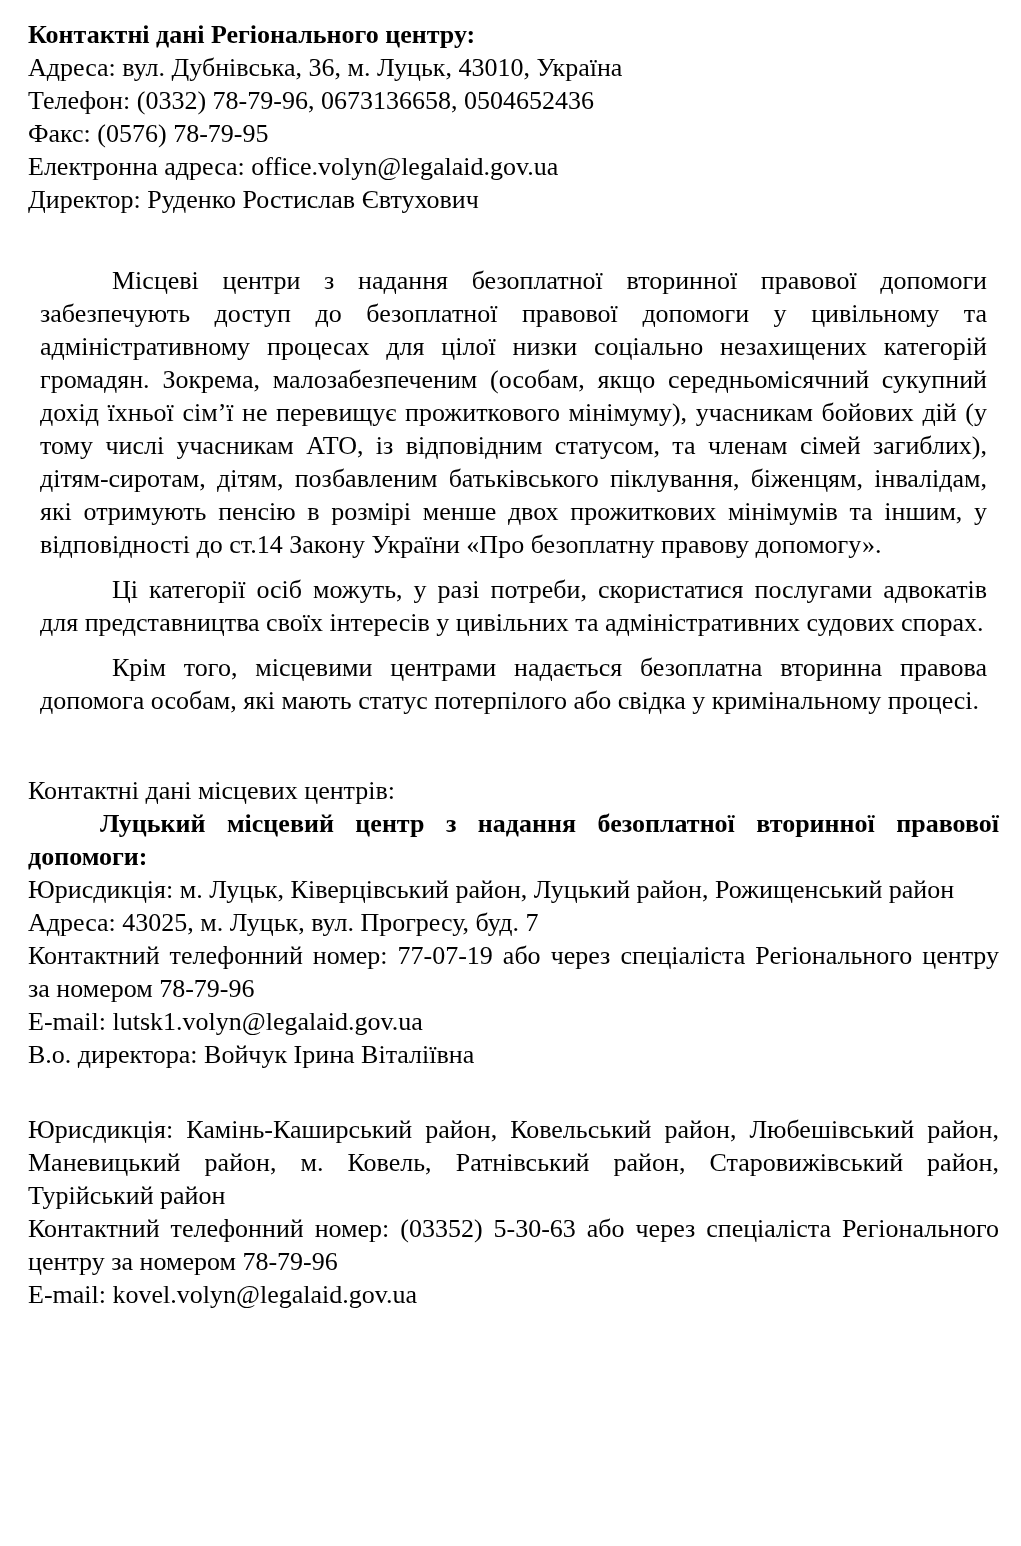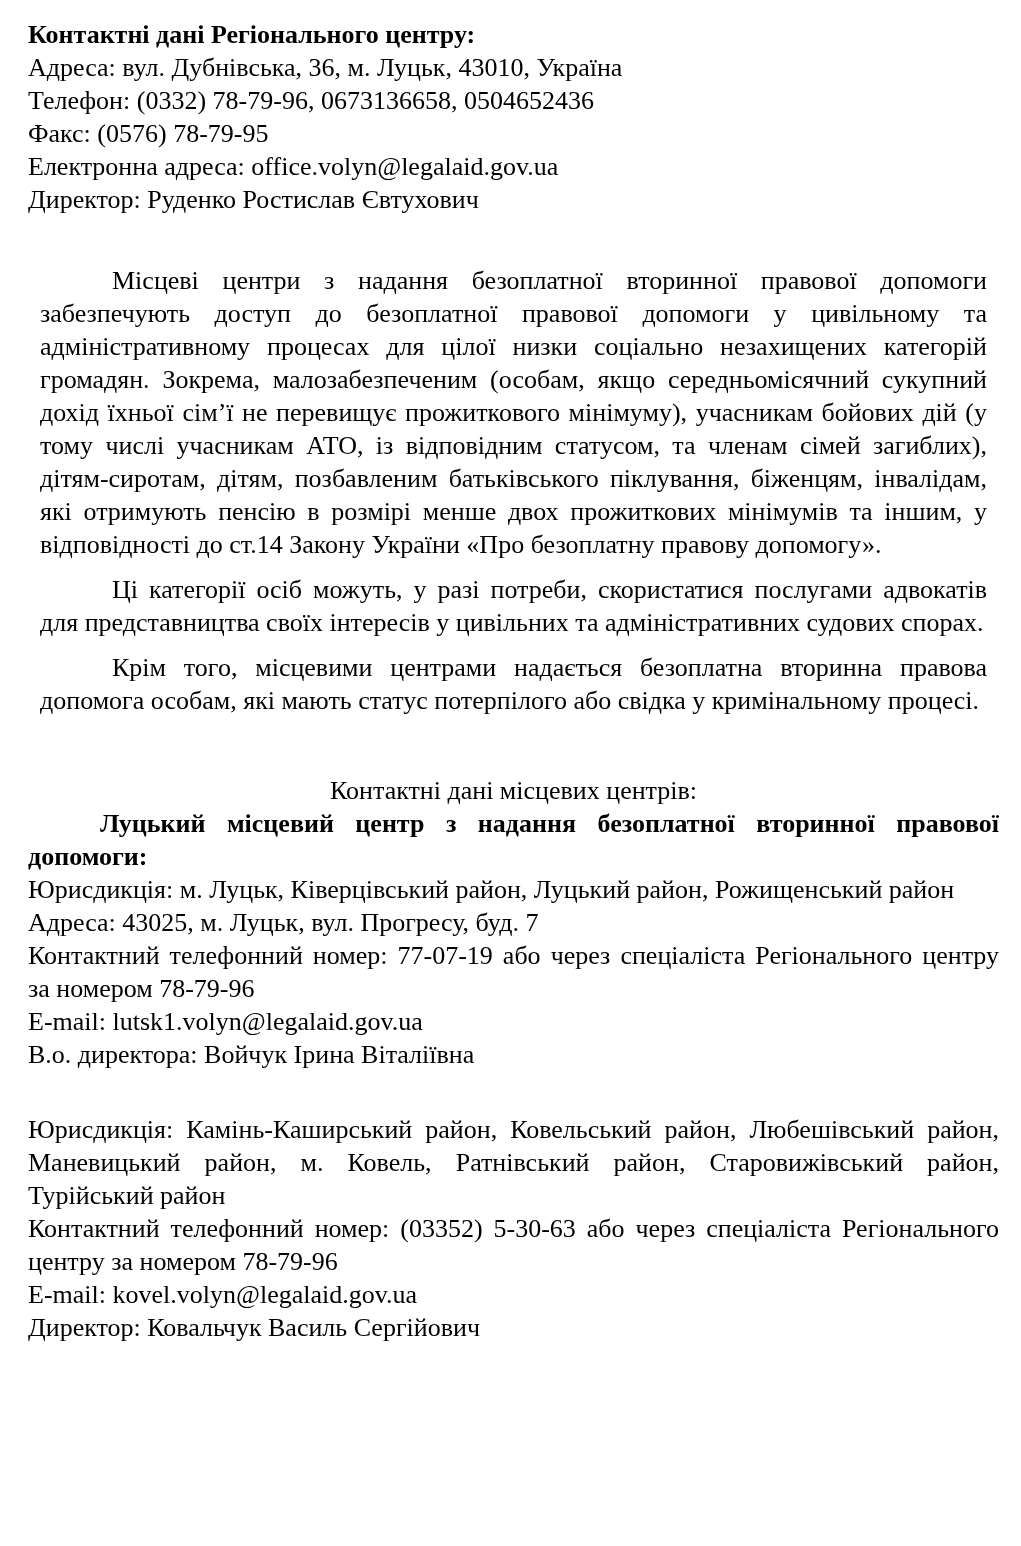--- a/index.html
+++ b/index.html
@@ -20,21 +20,21 @@
   .para {
     text-align: justify;
     text-indent: 72px;
     margin: 12px;
   }
   .heading-indent {
     text-align: justify;
     text-indent: 72px;
     font-weight: bold;
   }
-  .center { text-align: center; }
+  .center { text-align: left; }
   .spacer-sm { height: 36px; }
   .spacer-md { height: 42px; }
   .spacer-lg { height: 45px; }
 </style>
 </head>
 <body>
 
 <div class="page">
 
   <section>
@@ -67,17 +67,16 @@
       <div class="line">E-mail: lutsk1.volyn@legalaid.gov.ua</div>
       <div class="line">В.о. директора: Войчук Ірина Віталіївна</div>
     </div>
 
     <div class="spacer-md"></div>
 
     <div>
       <div class="line">Юрисдикція: Камінь-Каширський район, Ковельський район, Любешівський район, Маневицький район, м. Ковель, Ратнівський район, Старовижівський район, Турійський район</div>
       <div class="line">Контактний телефонний номер: (03352) 5-30-63 або через спеціаліста Регіонального центру за номером 78-79-96</div>
       <div class="line">E-mail: kovel.volyn@legalaid.gov.ua</div>
-      <div class="line">Директор: Ковальчук Василь Сергійович</div>
     </div>
   </section>
 
 </div>
 
 </body></html>

